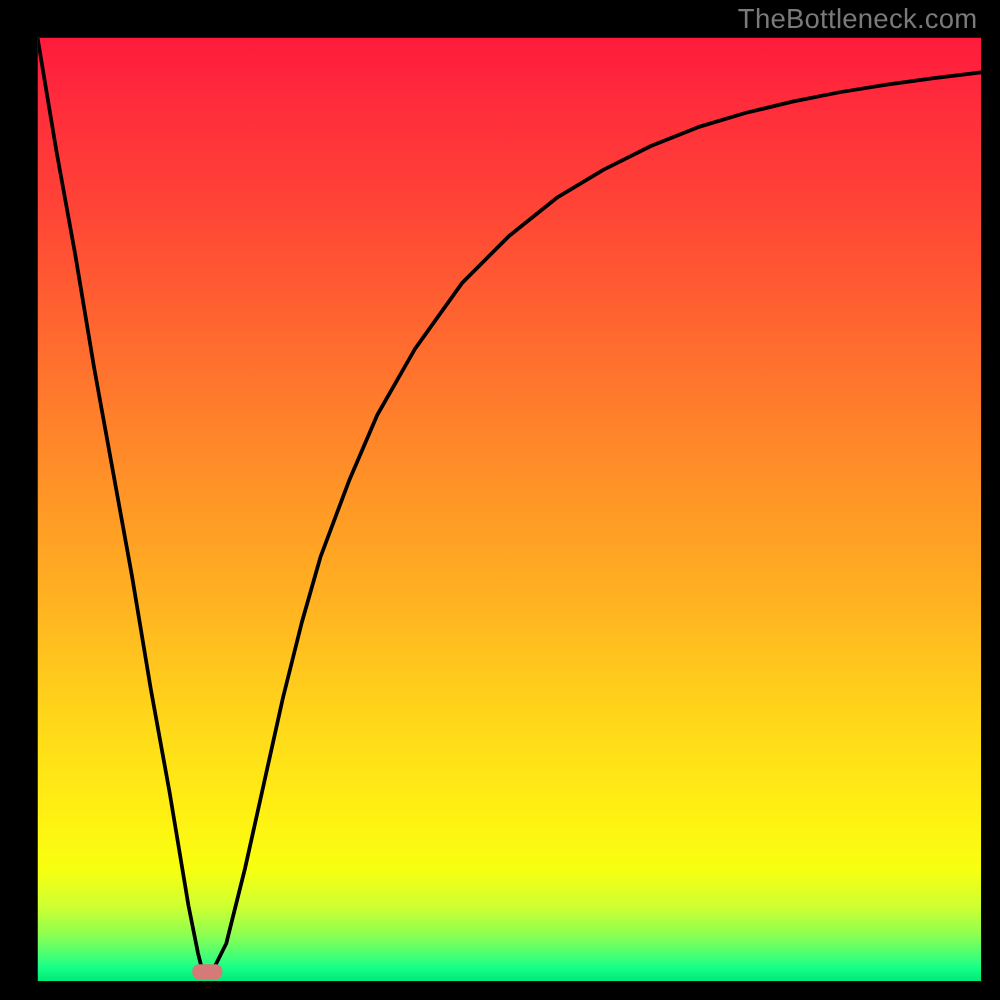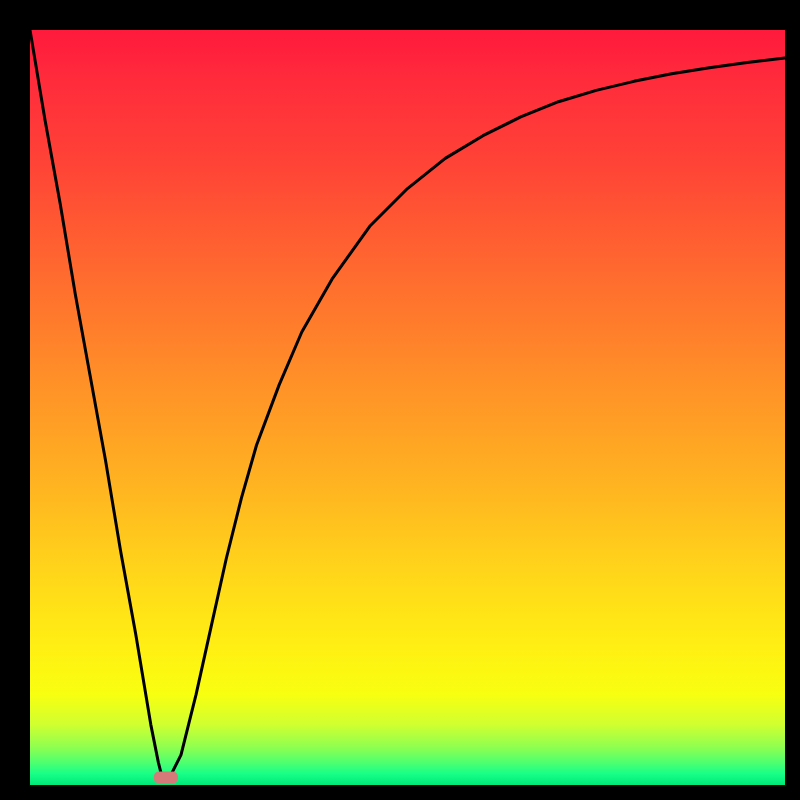--- a/index.html
+++ b/index.html
@@ -77,20 +77,21 @@
   .marker {
     fill: #d47a79;
     stroke: none;
   }
 </style>
 </head>
 <body>
 
 <div class="frame">
 
+  <div class="watermark">TheBottleneck.com</div>
 
   <div class="plot-area">
     <div class="gradient"></div>
 
     <svg class="curve-svg" viewBox="0 0 755 755" preserveAspectRatio="none">
       <path class="curve-path" d="M0.00 0.00 L15.10 90.60 L30.20 173.65 L45.30 264.25 L60.40 347.30 L75.50 430.35 L90.60 520.95 L105.70 604.00 L120.80 694.60 L128.35 732.35 L132.13 747.45 L139.68 747.45 L151.00 724.80 L166.10 664.40 L181.20 596.45 L196.30 528.50 L211.40 468.10 L226.50 415.25 L249.15 354.85 L271.80 302.00 L302.00 249.15 L339.75 196.30 L377.50 158.55 L415.25 128.35 L453.00 105.70 L490.75 86.83 L528.50 71.73 L566.25 60.40 L604.00 51.34 L641.75 43.79 L679.50 37.75 L717.25 32.46 L755.00 27.94"></path>
       <rect class="marker" rx="5" ry="5" x="123.90" y="741.45" width="24" height="12" fill="#d47a79"></rect>
     </svg>
   </div>
 

